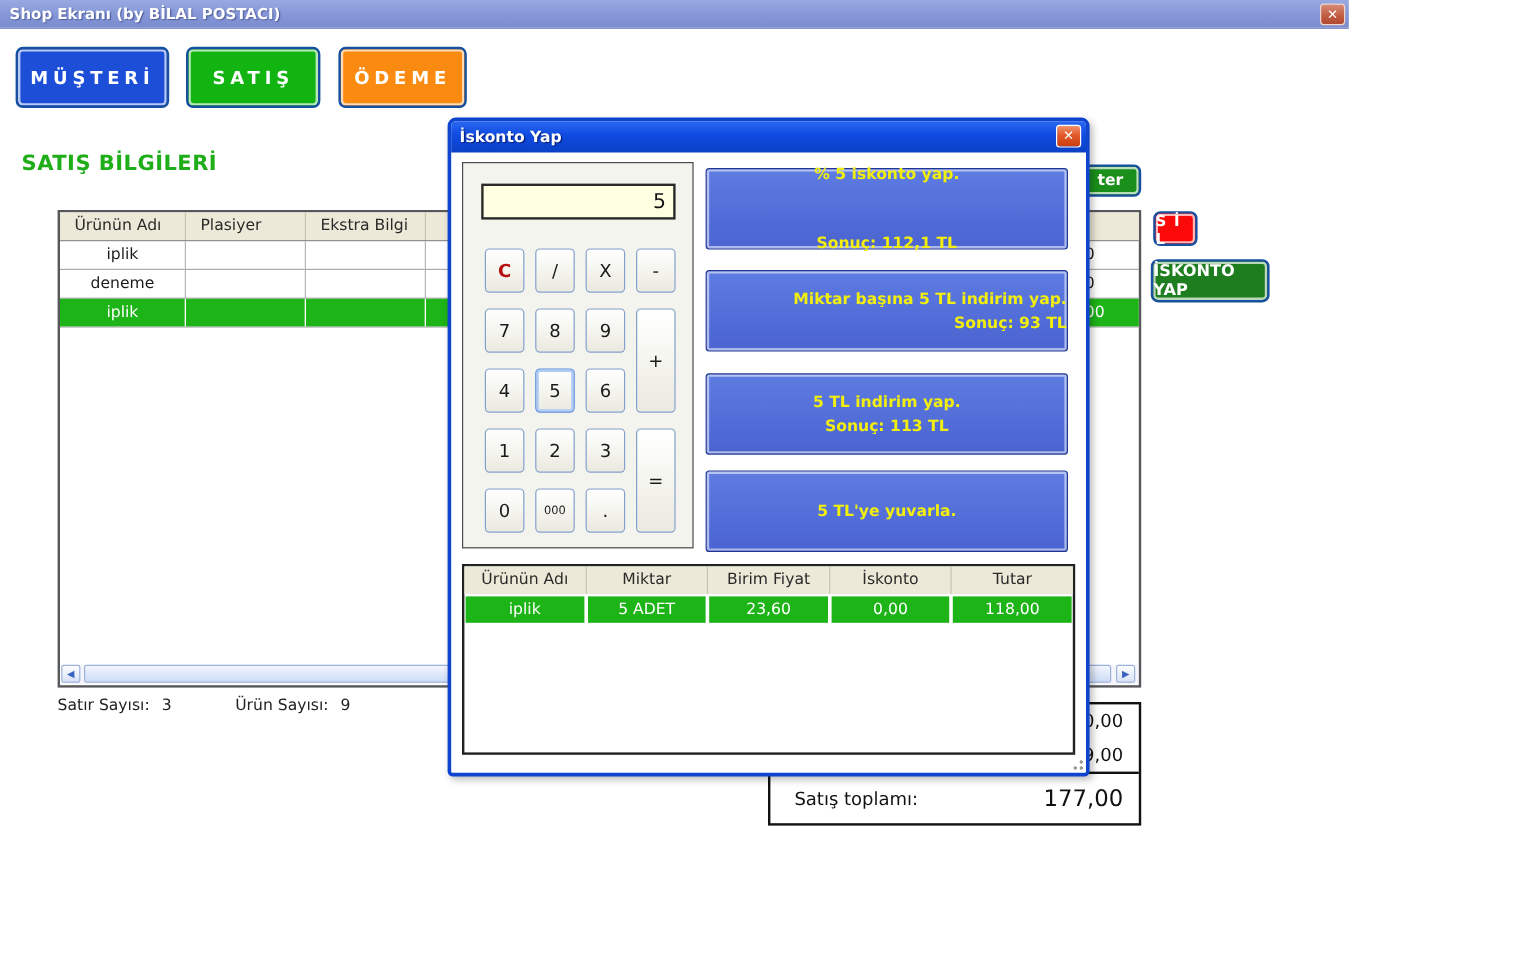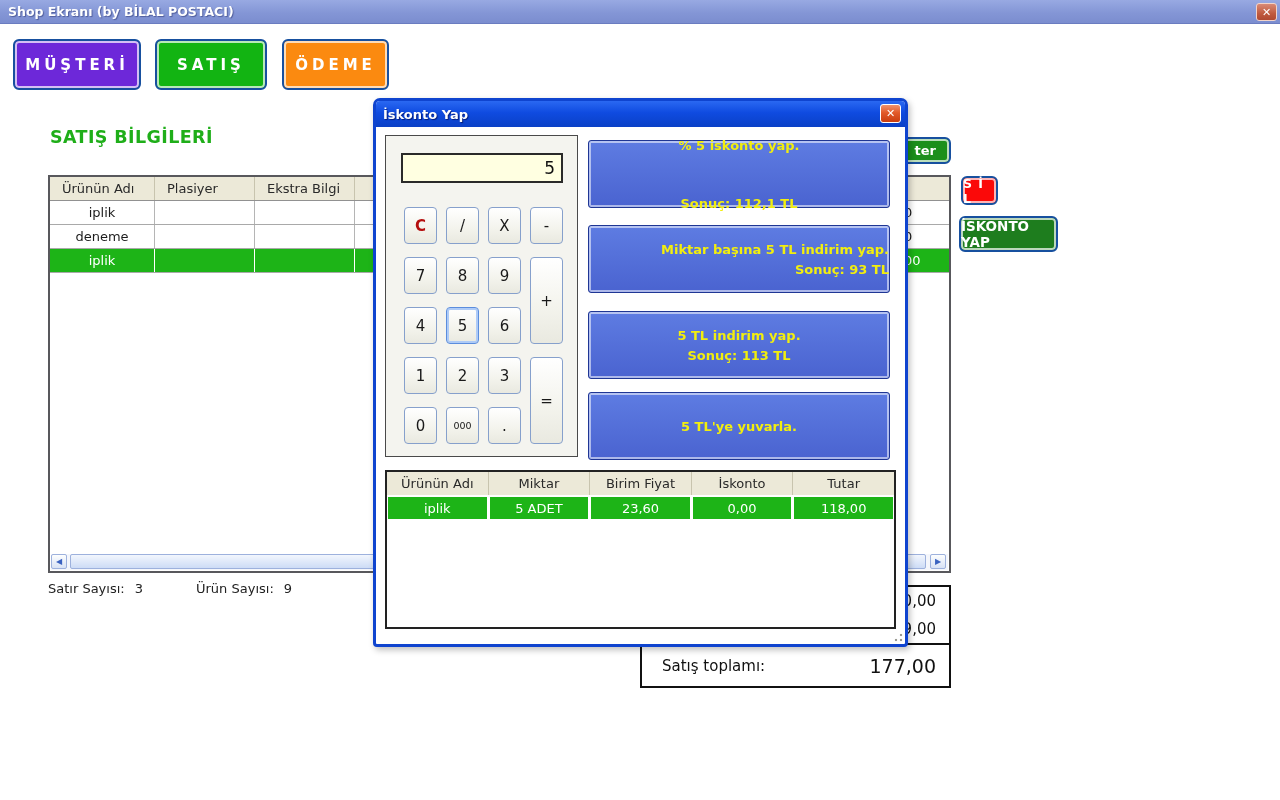--- a/index.html
+++ b/index.html
@@ -1,35 +1,35 @@
 <!DOCTYPE html>
 <html><head>
 <meta charset="utf-8">
 <style>
   * { margin:0; padding:0; box-sizing:border-box; }
   html,body { width:1280px; height:800px; background:#fff; font-family:"DejaVu Sans",sans-serif; overflow:hidden; }
   #app { position:relative; width:1280px; height:800px; background:#fff; }
 
   
-  .titlebar { position:absolute; left:0; top:0; width:1280px; height:24px;
+  .titlebar { position:absolute; left:0; top:0; width:1124px; height:24px;
     background:linear-gradient(180deg,#98a9e2 0%,#8496d6 55%,#7b8dcf 100%);
     border-bottom:1px solid #6a7cc0; display:flex; align-items:center; }
   .titlebar-text { color:#fff; font-weight:bold; font-size:12.5px; padding-left:8px; text-shadow:1px 1px 1px rgba(40,50,110,.55); }
   .win-close { position:absolute; top:3px; width:21px; height:18px; border:1px solid #f2d3c8; border-radius:3px;
     background:linear-gradient(180deg,#d98a76 0%,#c05a3e 60%,#b04a32 100%);
     color:#fff; font-size:11px; font-weight:bold; display:flex; align-items:center; justify-content:center; cursor:pointer; }
   .titlebar .win-close { right:3px; }
 
   
   .btn-xp { position:absolute; border:2px solid #17509f; border-radius:6px;
     box-shadow: inset 0 0 0 2px rgba(255,255,255,.7);
     color:#fff; font-weight:bold; display:flex; align-items:center; justify-content:center; cursor:pointer; }
   .nav-btn { top:39px; height:51px; font-size:15px; letter-spacing:4px; }
 
-  .heading { position:absolute; left:18px; top:127px; color:#1fae19; font-weight:bold; font-size:17.5px; letter-spacing:.4px;margin-left:32px; }
+  .heading { position:absolute; left:18px; top:127px; color:#1fae19; font-weight:bold; font-size:17.5px; letter-spacing:.4px; }
 
   
   .main-table { position:absolute; left:48px; top:175px; width:903px; height:398px; border:2px solid #58585c; background:#fff; }
   .mt-header { display:flex; height:24px; background:#ece9d8; border-bottom:1px solid #919191; font-size:13px; color:#2a2a2a; }
   .mt-header .hcell { display:flex; align-items:center; padding-left:12px; border-left:1px solid #c8c4ae; overflow:hidden; white-space:nowrap; }
   .mt-header .hcell:first-child { border-left:none; }
   .mt-row { display:flex; height:24px; border-bottom:1px solid #a9a9a9; font-size:13px; color:#1c1c1c; }
   .mt-row .cell { display:flex; align-items:center; justify-content:center; border-left:1px solid #b5b5b5; overflow:hidden; white-space:nowrap; }
   .mt-row .cell:first-child { border-left:none; }
   .mt-row.selected .cell { background:#1db417; color:#fff; border-left-color:#fff; }
@@ -99,21 +99,21 @@
 </head>
 <body>
 
 <div id="app">
 
   <div class="titlebar">
     <span class="titlebar-text">Shop Ekranı (by BİLAL POSTACI)</span>
     <div class="win-close">✕</div>
   </div>
 
-  <div class="btn-xp nav-btn" style="left:13px;width:128px;background:#6d28d9;">MÜŞTERİ</div>
+  <div class="btn-xp nav-btn" style="left:13px;width:128px;background:#1d4ed8;">MÜŞTERİ</div>
   <div class="btn-xp nav-btn" style="left:155px;width:112px;background:#12b412;">SATIŞ</div>
   <div class="btn-xp nav-btn" style="left:282px;width:107px;background:#fb8a10;">ÖDEME</div>
 
   <div class="heading">SATIŞ BİLGİLERİ</div>
 
   <div class="btn-xp side-btn" style="left:860px;top:137px;width:91px;height:27px;background:#1b8f1b;font-size:13px;justify-content:flex-end;padding-right:13px;z-index:1;">ter</div>
 
   <div class="main-table">
     <div class="mt-header">
       <div class="hcell c1">Ürünün Adı</div>

